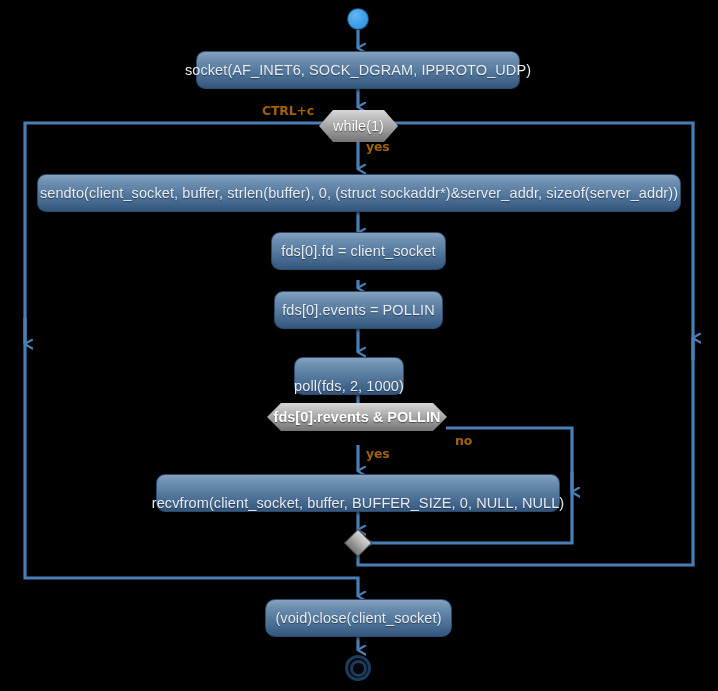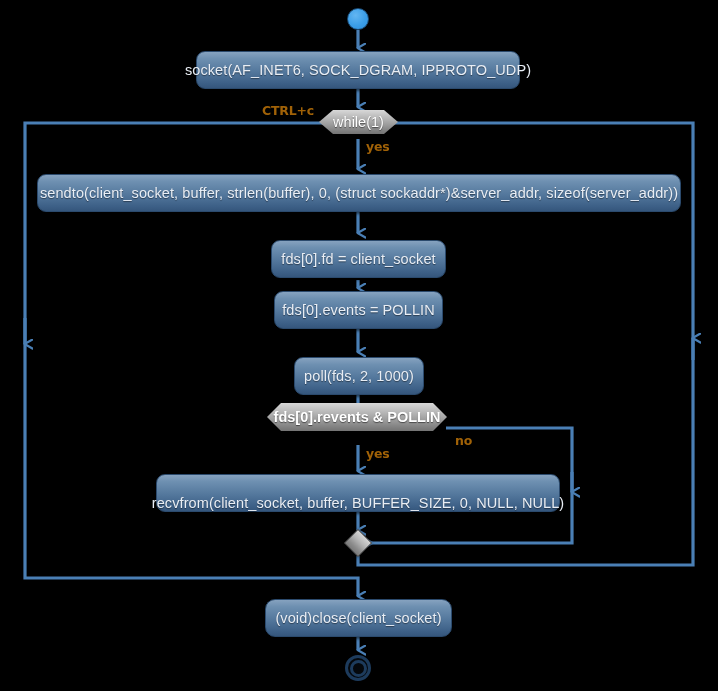--- a/index.html
+++ b/index.html
@@ -147,37 +147,37 @@
       <path d="M358,637 L358,650" marker-end="url(#arrow-down)"></path>
     </g>
   </svg>
 
   <div class="node start-dot" style="left:347px; top:8px; width:22px; height:22px;"></div>
 
   <div class="node proc" style="left:196px; top:51px; width:324px; height:38px;">
     <span>socket(AF_INET6, SOCK_DGRAM, IPPROTO_UDP)</span>
   </div>
 
-  <div class="node decision" style="left:319px; top:110px; width:79px; height:24px;">
+  <div class="node decision" style="left:319px; top:110px; width:79px; height:32px;">
     <span>while(1)</span>
   </div>
 
   <div class="node proc" style="left:37px; top:174px; width:644px; height:38px;">
     <span>sendto(client_socket, buffer, strlen(buffer), 0, (struct sockaddr*)&amp;server_addr, sizeof(server_addr))</span>
   </div>
 
-  <div class="node proc" style="left:271px; top:240px; width:175px; height:38px;">
+  <div class="node proc" style="left:271px; top:232px; width:175px; height:38px;">
     <span>fds[0].fd = client_socket</span>
   </div>
 
   <div class="node proc" style="left:274px; top:291px; width:169px; height:38px;">
     <span>fds[0].events = POLLIN</span>
   </div>
 
-  <div class="node proc" style="left:294px; top:357px; width:130px; height:38px;">
+  <div class="node proc" style="left:294px; top:357px; width:110px; height:38px;align-items:flex-end;">
     <span>poll(fds, 2, 1000)</span>
   </div>
 
   <div class="node decision" style="left:267px; top:403px; width:180px; height:28px;font-weight:bold;">
     <span>fds[0].revents &amp; POLLIN</span>
   </div>
 
   <div class="node proc" style="left:156px; top:474px; width:404px; height:38px;align-items:flex-end;">
     <span>recvfrom(client_socket, buffer, BUFFER_SIZE, 0, NULL, NULL)</span>
   </div>

